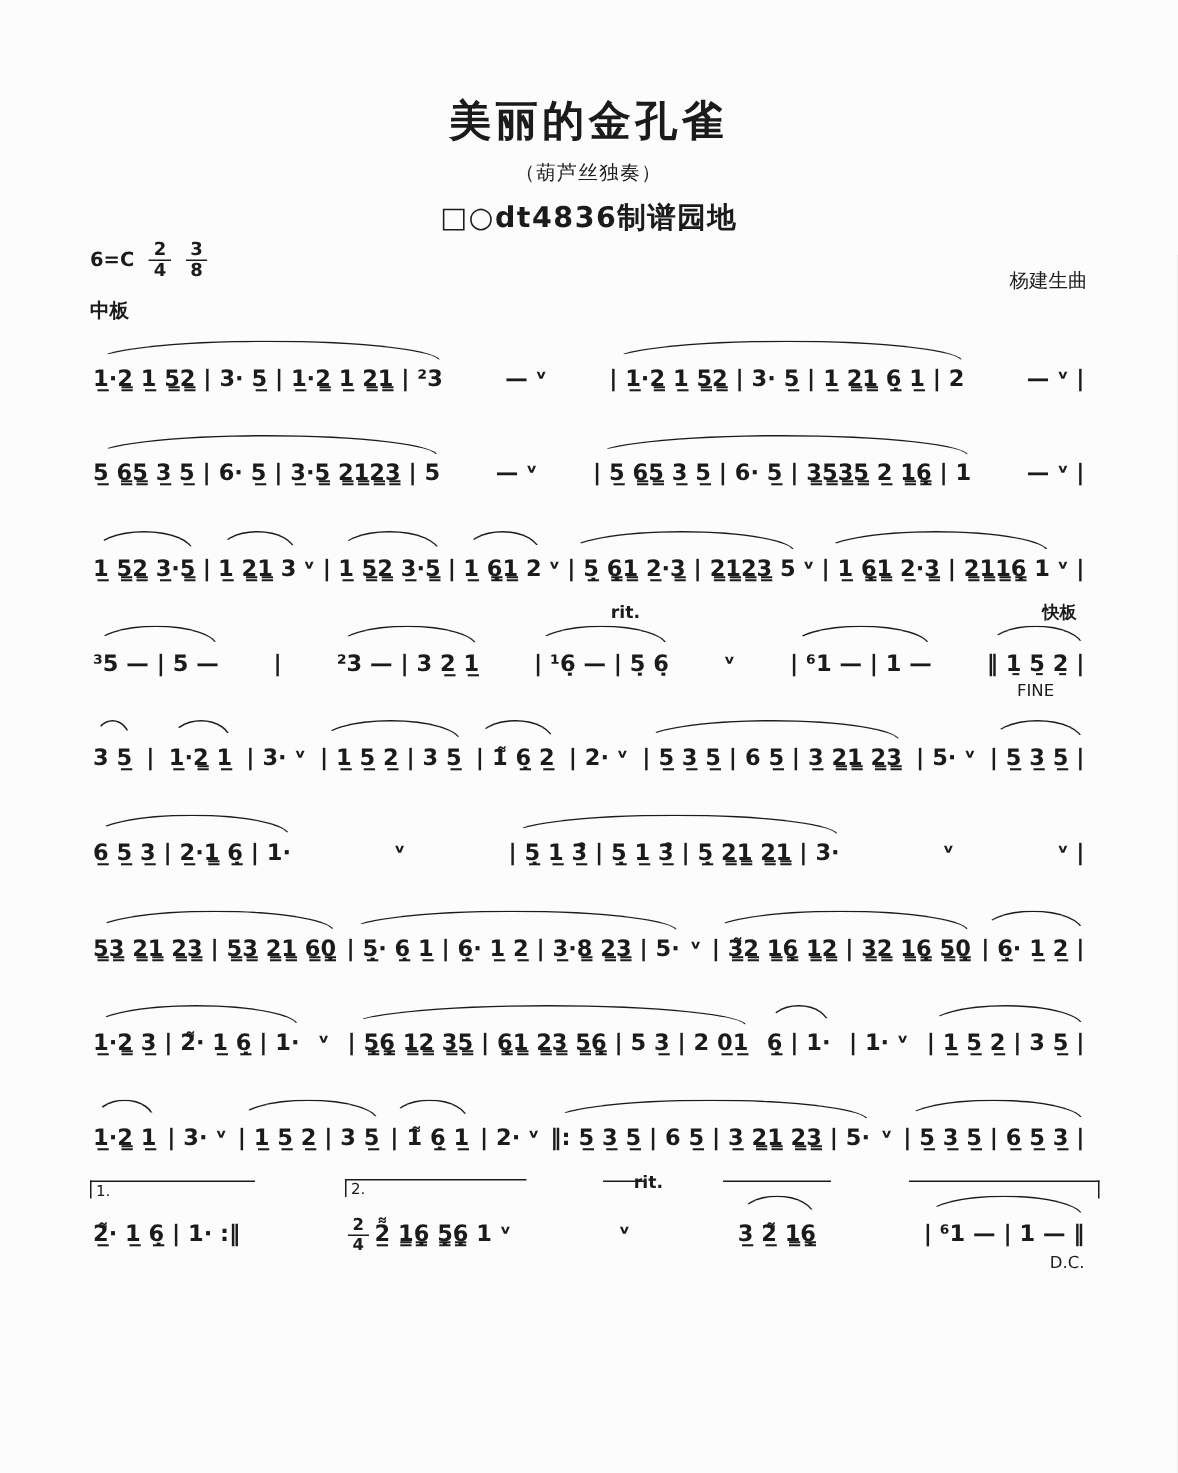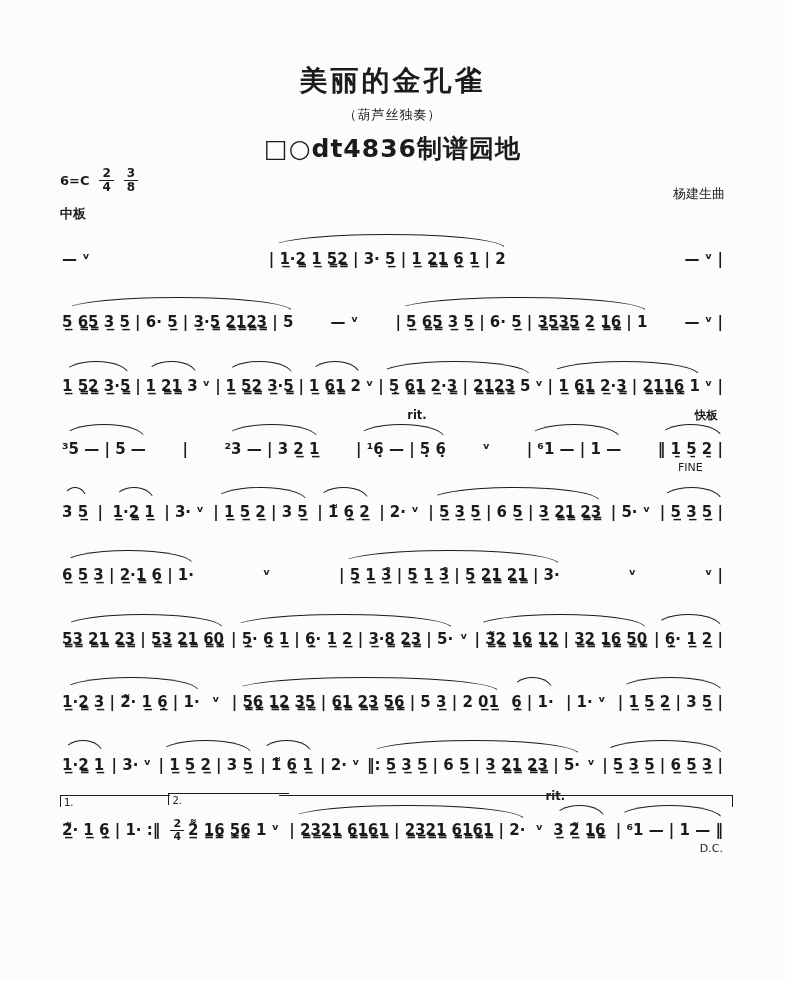--- a/index.html
+++ b/index.html
@@ -3,21 +3,21 @@
 <meta charset="utf-8">
 <style>
   html,body{margin:0;padding:0;background:#e8e8e8;}
   #page{width:785px;height:982px;margin:0 auto;background:#fcfcfc;color:#1b1b1b;
         font-family:"DejaVu Sans",sans-serif;position:relative;overflow:hidden;box-sizing:border-box;
         padding:14px 60px 0 60px;}
   
   .title{ text-align:center;font-family:"DejaVu Serif","Liberation Serif",serif;
           font-size:28px;font-weight:bold;letter-spacing:3px;margin-top:48px;}
   .subtitle{text-align:center;font-size:13px;margin-top:6px;letter-spacing:1px;}
-  .watermark{text-align:center;font-size:25px;font-weight:bold;margin-top:8px;letter-spacing:1px;}
+  .watermark{text-align:center;font-size:19px;font-weight:bold;margin-top:8px;letter-spacing:1px;}
   .meta-row{display:flex;justify-content:space-between;align-items:flex-start;margin-top:2px;}
   .keysig{font-size:13px;font-weight:bold;display:flex;align-items:center;gap:10px;}
   .composer{font-size:13px;margin-top:18px;}
   .tempo{font-size:13px;font-weight:bold;margin-top:2px;}
   .frac{display:inline-flex;flex-direction:column;align-items:center;line-height:1.05;font-size:12px;vertical-align:middle;}
   .frac b{font-weight:bold;border-bottom:1.3px solid #1b1b1b;padding:0 3px;}
   .frac i{font-style:normal;font-weight:bold;}
   
   #score{margin-top:4px;}
   .line{display:flex;justify-content:space-between;align-items:baseline;
@@ -59,20 +59,21 @@
         <b>3</b>
         <i>8</i>
       </span>
     </div>
     <div class="composer">杨建生曲</div>
   </div>
   <div class="tempo">中板</div>
 
   <div id="score">
       <div class="line">
+        <span class="seg slur"><span>1̲·2̳ 1̲ 5̳2̳ | 3· 5̲ | 1̲·2̳ 1̲ 2̳1̳ | ²3</span></span>
         <span class="seg"><span>— ᵛ</span></span>
         <span class="seg slur"><span>| 1̲·2̳ 1̲ 5̳2̳ | 3· 5̲ | 1̲ 2̳1̳ 6̲̣ 1̲ | 2</span></span>
         <span class="seg"><span>— ᵛ |</span></span>
       </div>
       <div class="line">
         <span class="seg slur"><span>5̲ 6̳5̳ 3̲ 5̲ | 6· 5̲ | 3̲·5̳ 2̳1̳2̳3̳ | 5</span></span>
         <span class="seg"><span>— ᵛ</span></span>
         <span class="seg slur"><span>| 5̲ 6̳5̳ 3̲ 5̲ | 6· 5̲ | 3̳5̳3̳5̳ 2̲ 1̳6̳̣ | 1</span></span>
         <span class="seg"><span>— ᵛ |</span></span>
       </div>
@@ -142,19 +143,18 @@
         <span class="seg slur"><span>‖: 5̲ 3̲ 5̲ | 6 5̲ | 3̲ 2̳1̳ 2̳3̳ | 5·</span></span>
         <span class="seg"><span>ᵛ</span></span>
         <span class="seg slur"><span>| 5̲ 3̲ 5̲ | 6̲ 5̲ 3̲ |</span></span>
       </div>
       <div class="line">
         <span class="seg volta"><span>2̲͌· 1̲ 6̲̣ | 1· :‖</span><i class="vlabel">1.</i></span>
         <span class="seg volta"><span><span class="frac inline">
               <b>2</b>
               <i>4</i>
             </span>2̲͌ 1̳6̳̣ 5̳̣6̳̣ 1 ᵛ</span><i class="vlabel">2.</i></span>
-        <span class="seg slur topline"><span>| 2̳3̳2̳1̳ 6̳̣1̳6̳̣1̳ | 2̳3̳2̳1̳ 6̳̣1̳6̳̣1̳ | 2·</span></span>
         <span class="seg topline"><span>ᵛ</span><i class="above">rit.</i></span>
         <span class="seg slur topline"><span>3̲ 2̲͌ 1̳6̳̣</span></span>
         <span class="seg slur topline endtick"><span>| ⁶1 — | 1 — ‖</span><i class="below">D.C.</i></span>
       </div>
     </div>
 </div>
 
 </body></html>

